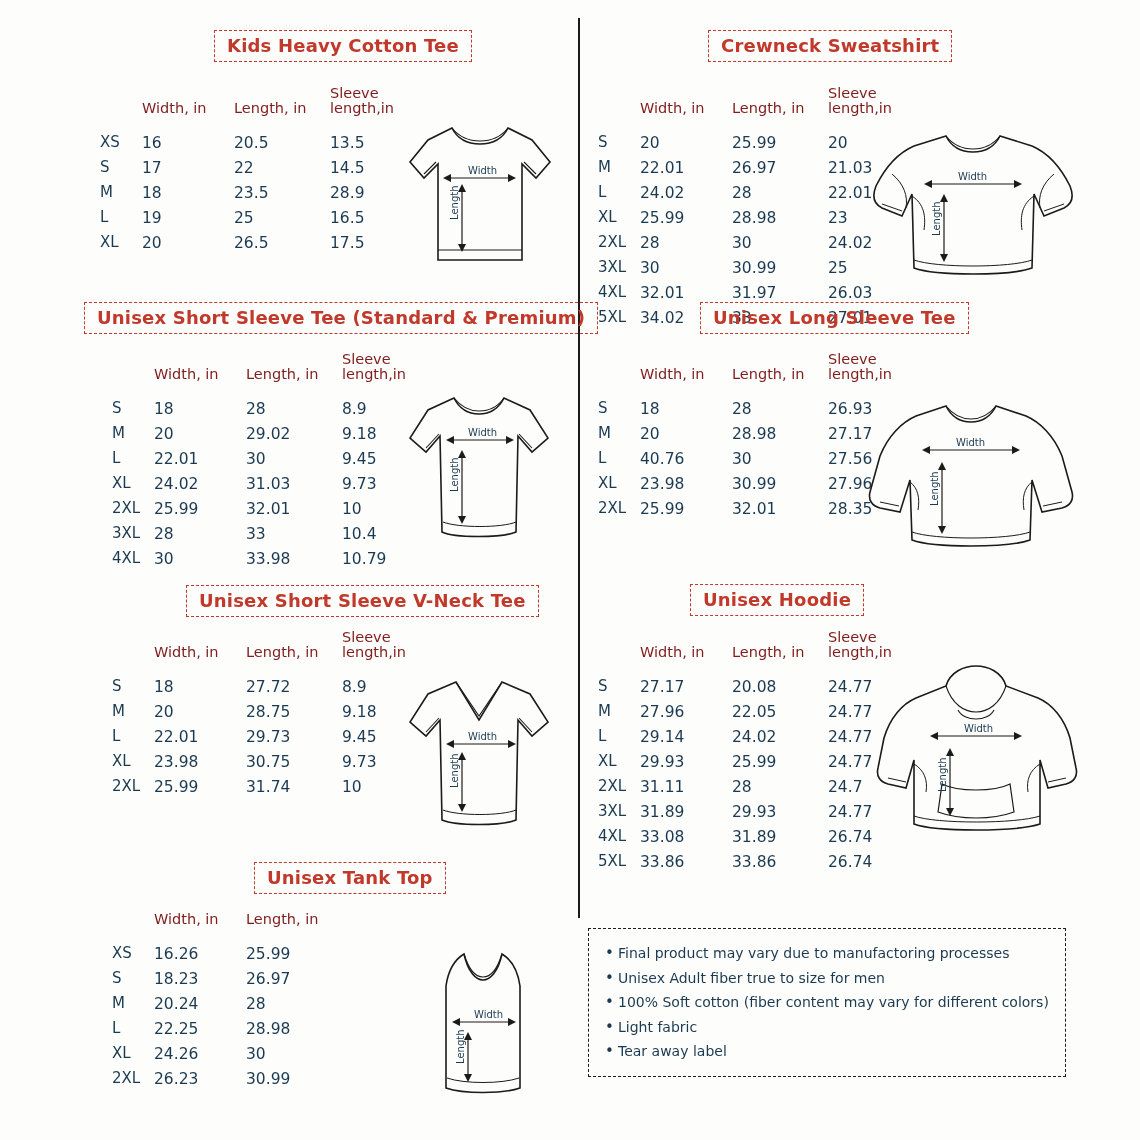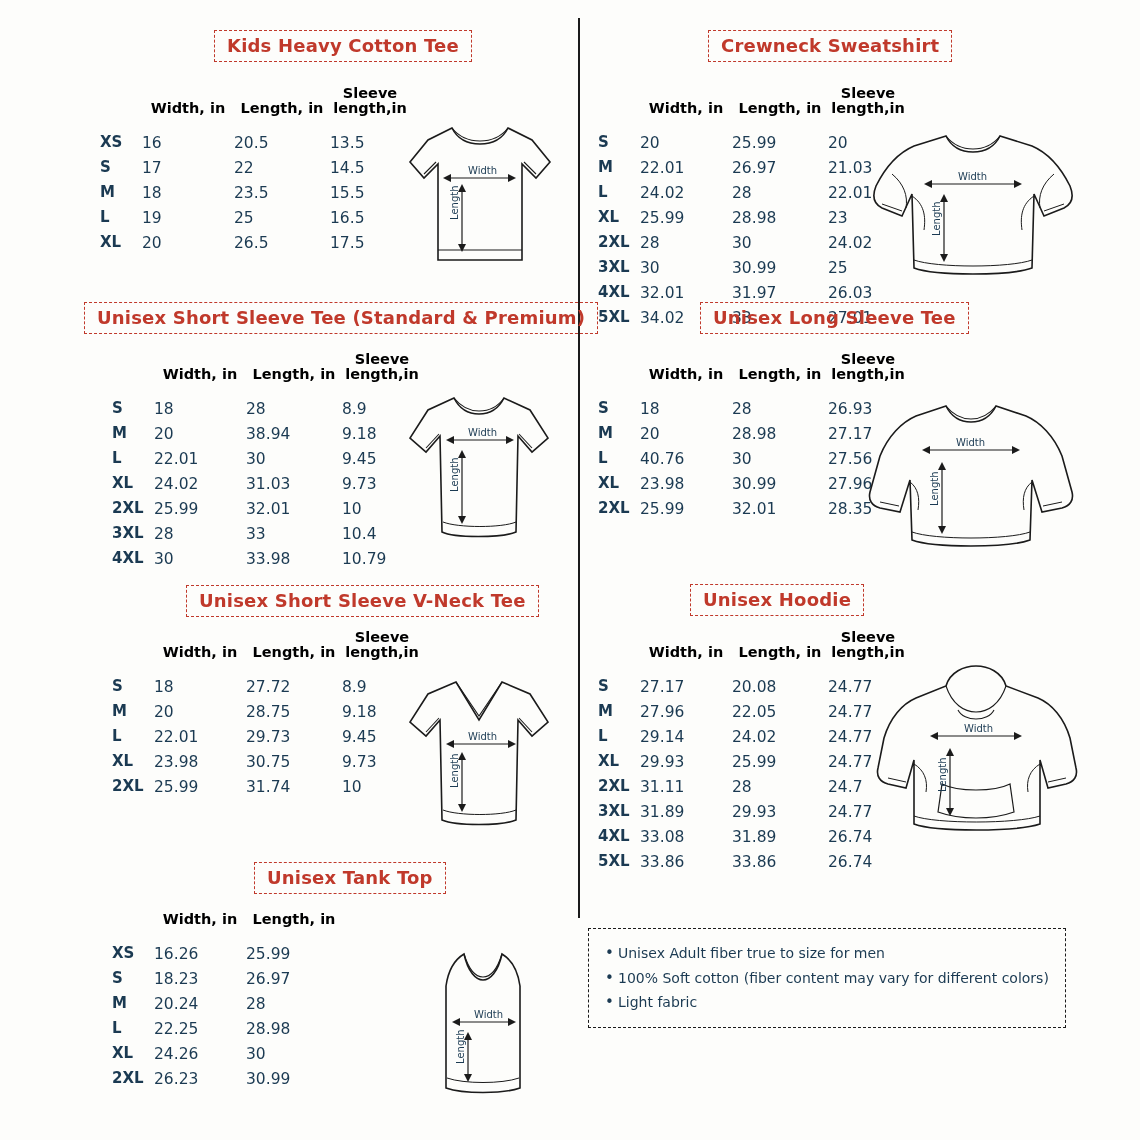--- a/index.html
+++ b/index.html
@@ -27,36 +27,36 @@
     font-size:18px;
     padding:4px 12px 5px 12px;
     white-space:nowrap;
     letter-spacing:0.2px;
     background:transparent;
   }
 
   .tbl{position:absolute;font-size:15.5px;color:#1b3a52;}
   .tbl table{border-collapse:collapse;}
   .tbl th{
-    font-weight:bold;
+    font-weight:normal;
     font-size:14.5px;
-    color:#000000;
-    text-align:center;
+    color:#7f1d1d;
+    text-align:left;
     padding:0 0 14px 0;
     vertical-align:bottom;
     line-height:1.05;
   }
   .tbl td{
     padding:1.5px 0;
     vertical-align:top;
     font-size:15.5px;
     line-height:1.42;
     white-space:nowrap;
   }
-  .tbl td.sz{font-weight:bold;font-size:15px;margin-top:39px;}
+  .tbl td.sz{font-weight:normal;font-size:15px;margin-top:39px;}
   .c-size{width:42px;}
   .c-w{width:92px;}
   .c-l{width:96px;}
   .c-s{width:80px;}
   .hdr-sleeve{font-size:13.5px;line-height:1.15;}
 
   .art{position:absolute;}
   .art svg{display:block;}
 
   .notes{
@@ -111,21 +111,21 @@
         <tr>
           <td class="sz">S</td>
           <td>17</td>
           <td>22</td>
           <td>14.5</td>
         </tr>
         <tr>
           <td class="sz">M</td>
           <td>18</td>
           <td>23.5</td>
-          <td>15.5</td>
+          <td>28.9</td>
         </tr>
         <tr>
           <td class="sz">L</td>
           <td>19</td>
           <td>25</td>
           <td>16.5</td>
         </tr>
         <tr>
           <td class="sz">XL</td>
           <td>20</td>
@@ -176,21 +176,21 @@
       <tbody>
         <tr>
           <td class="sz">S</td>
           <td>18</td>
           <td>28</td>
           <td>8.9</td>
         </tr>
         <tr>
           <td class="sz">M</td>
           <td>20</td>
-          <td>38.94</td>
+          <td>29.02</td>
           <td>9.18</td>
         </tr>
         <tr>
           <td class="sz">L</td>
           <td>22.01</td>
           <td>30</td>
           <td>9.45</td>
         </tr>
         <tr>
           <td class="sz">XL</td>
@@ -642,19 +642,21 @@
         <polygon points="78,88 74,96 82,96" fill="#1b1b1b" stroke="none"></polygon>
         <polygon points="78,156 74,148 82,148" fill="#1b1b1b" stroke="none"></polygon>
       </g>
       <text class="lbl" x="92" y="72">Width</text>
       <text class="lbl" x="74" y="132" transform="rotate(-90 74 132)">Length</text>
     </svg>
   </div>
 
   <div class="notes">
     <ul>
+      <li>Final product may vary due to manufactoring processes</li>
       <li>Unisex Adult fiber true to size for men</li>
       <li>100% Soft cotton (fiber content may vary for different colors)</li>
       <li>Light fabric</li>
+      <li>Tear away label</li>
     </ul>
   </div>
 
 </div>
 
 </body></html>

